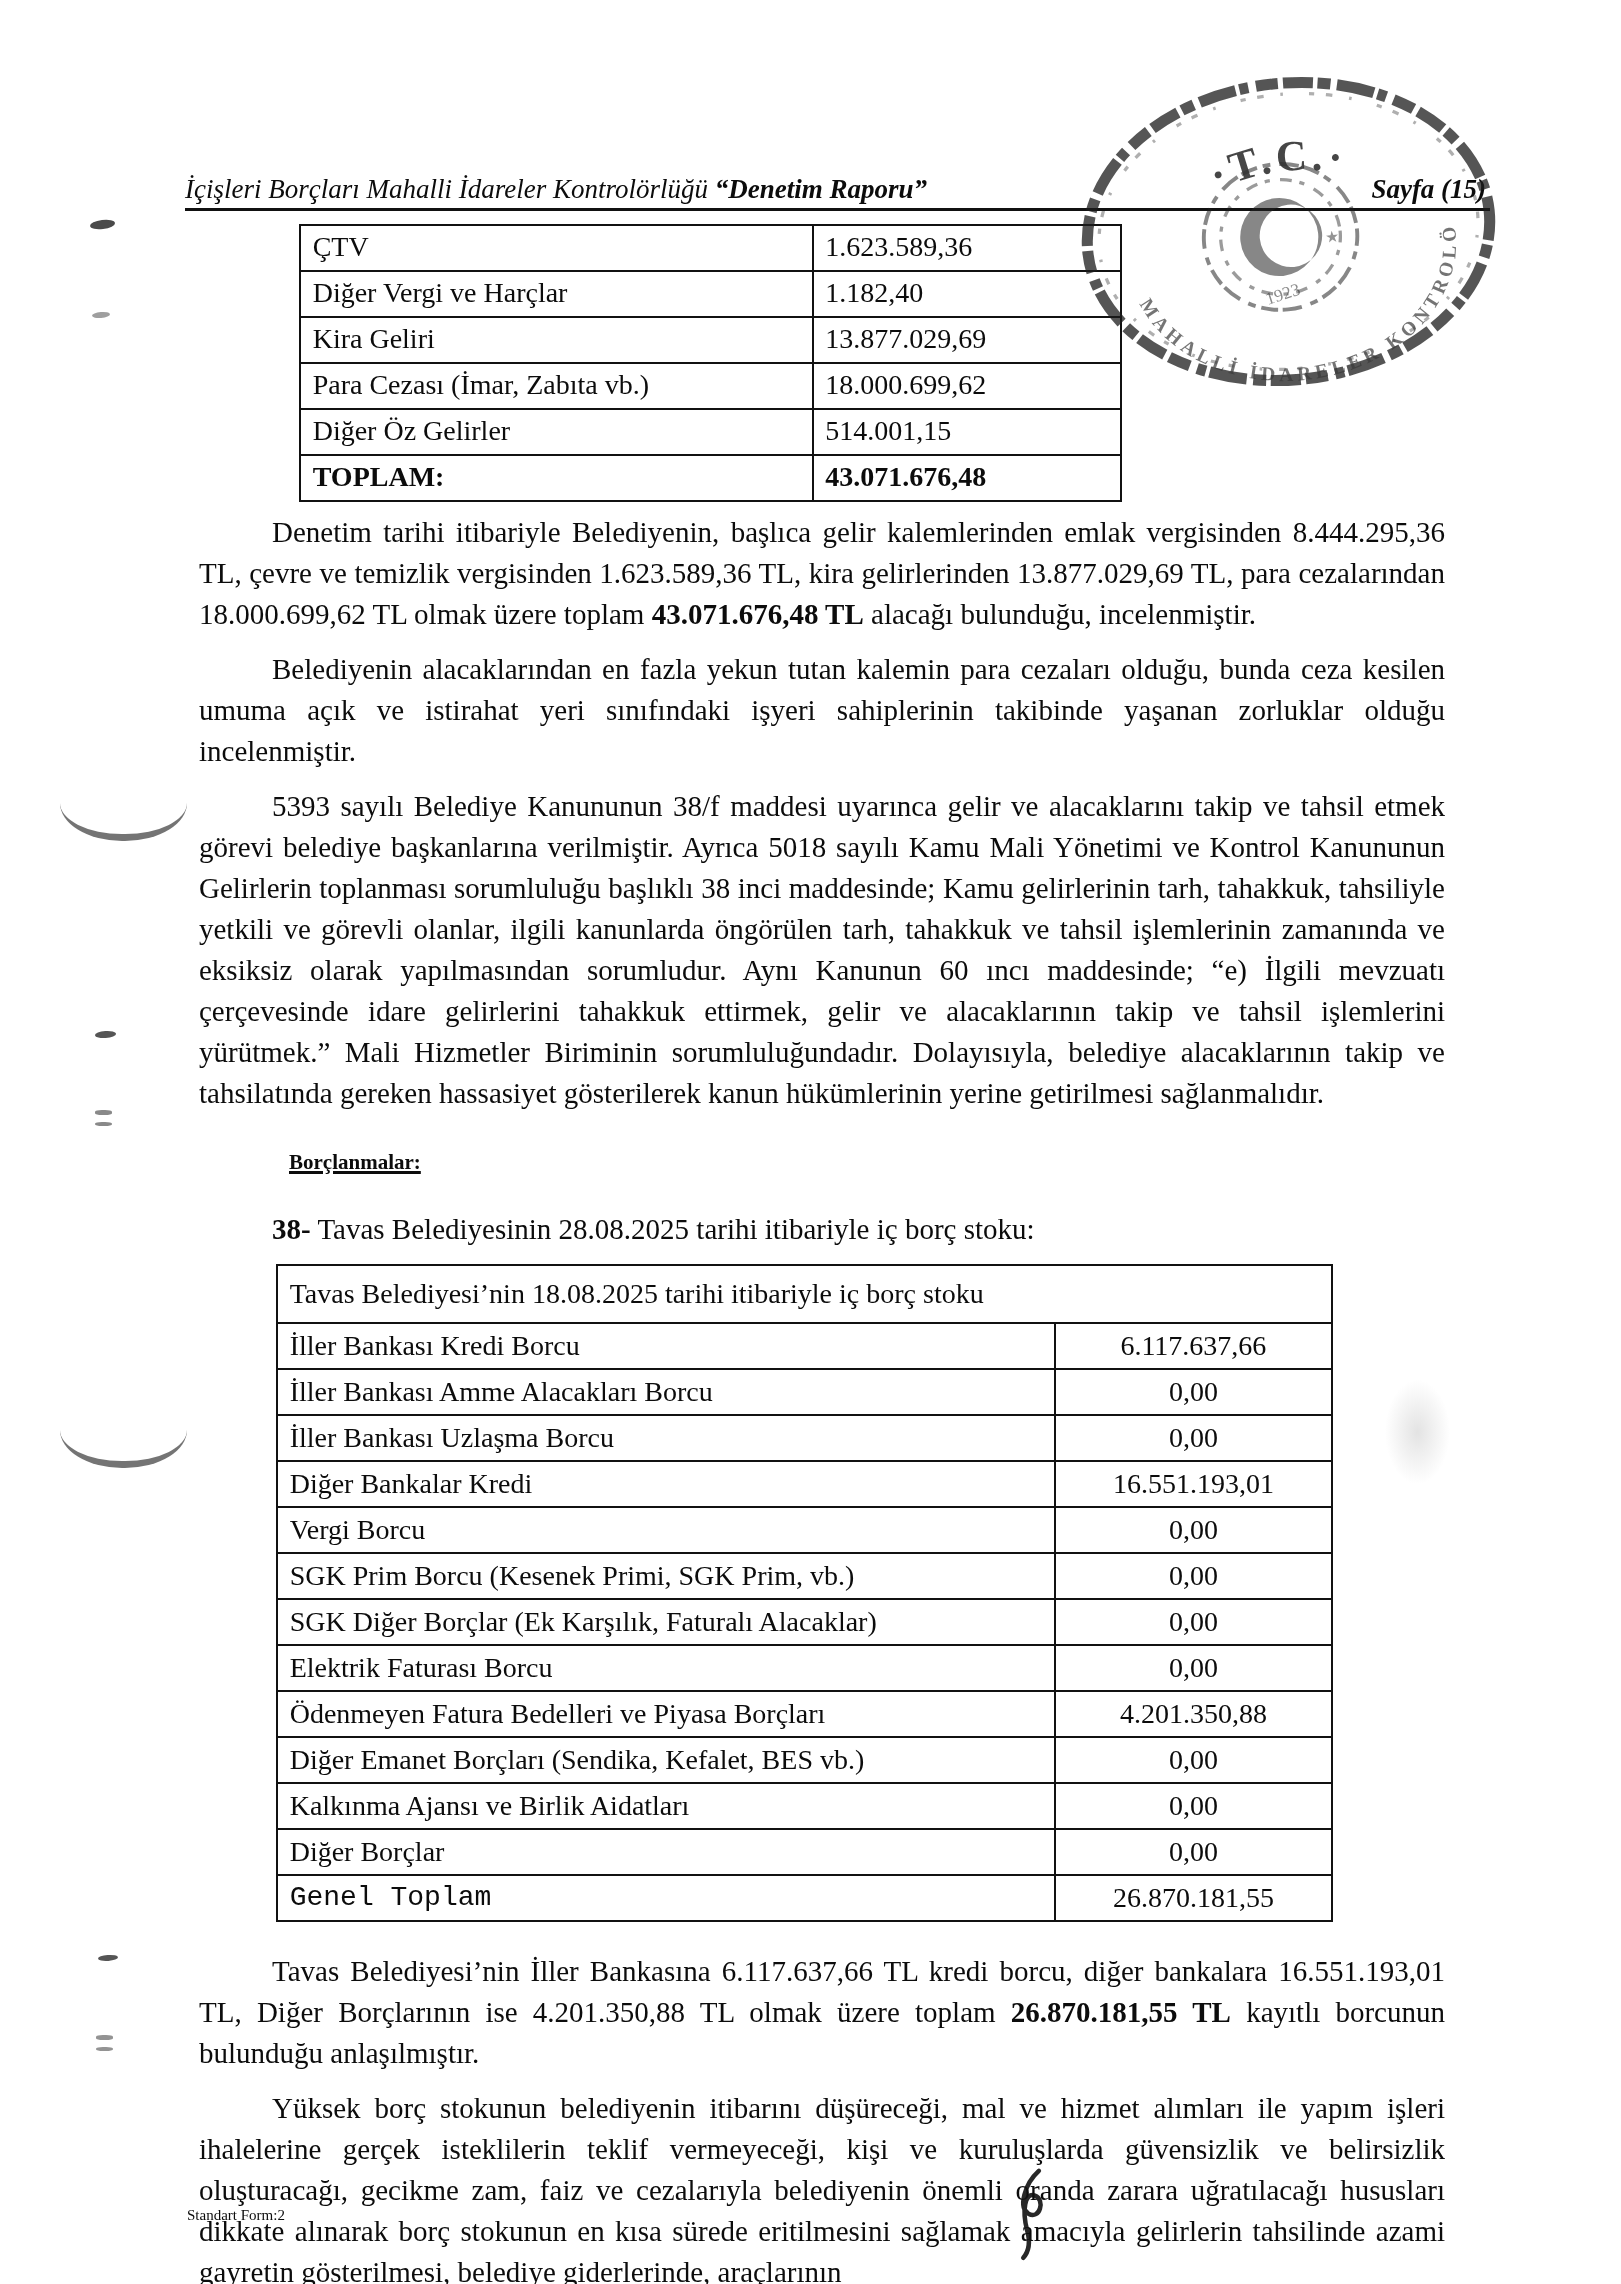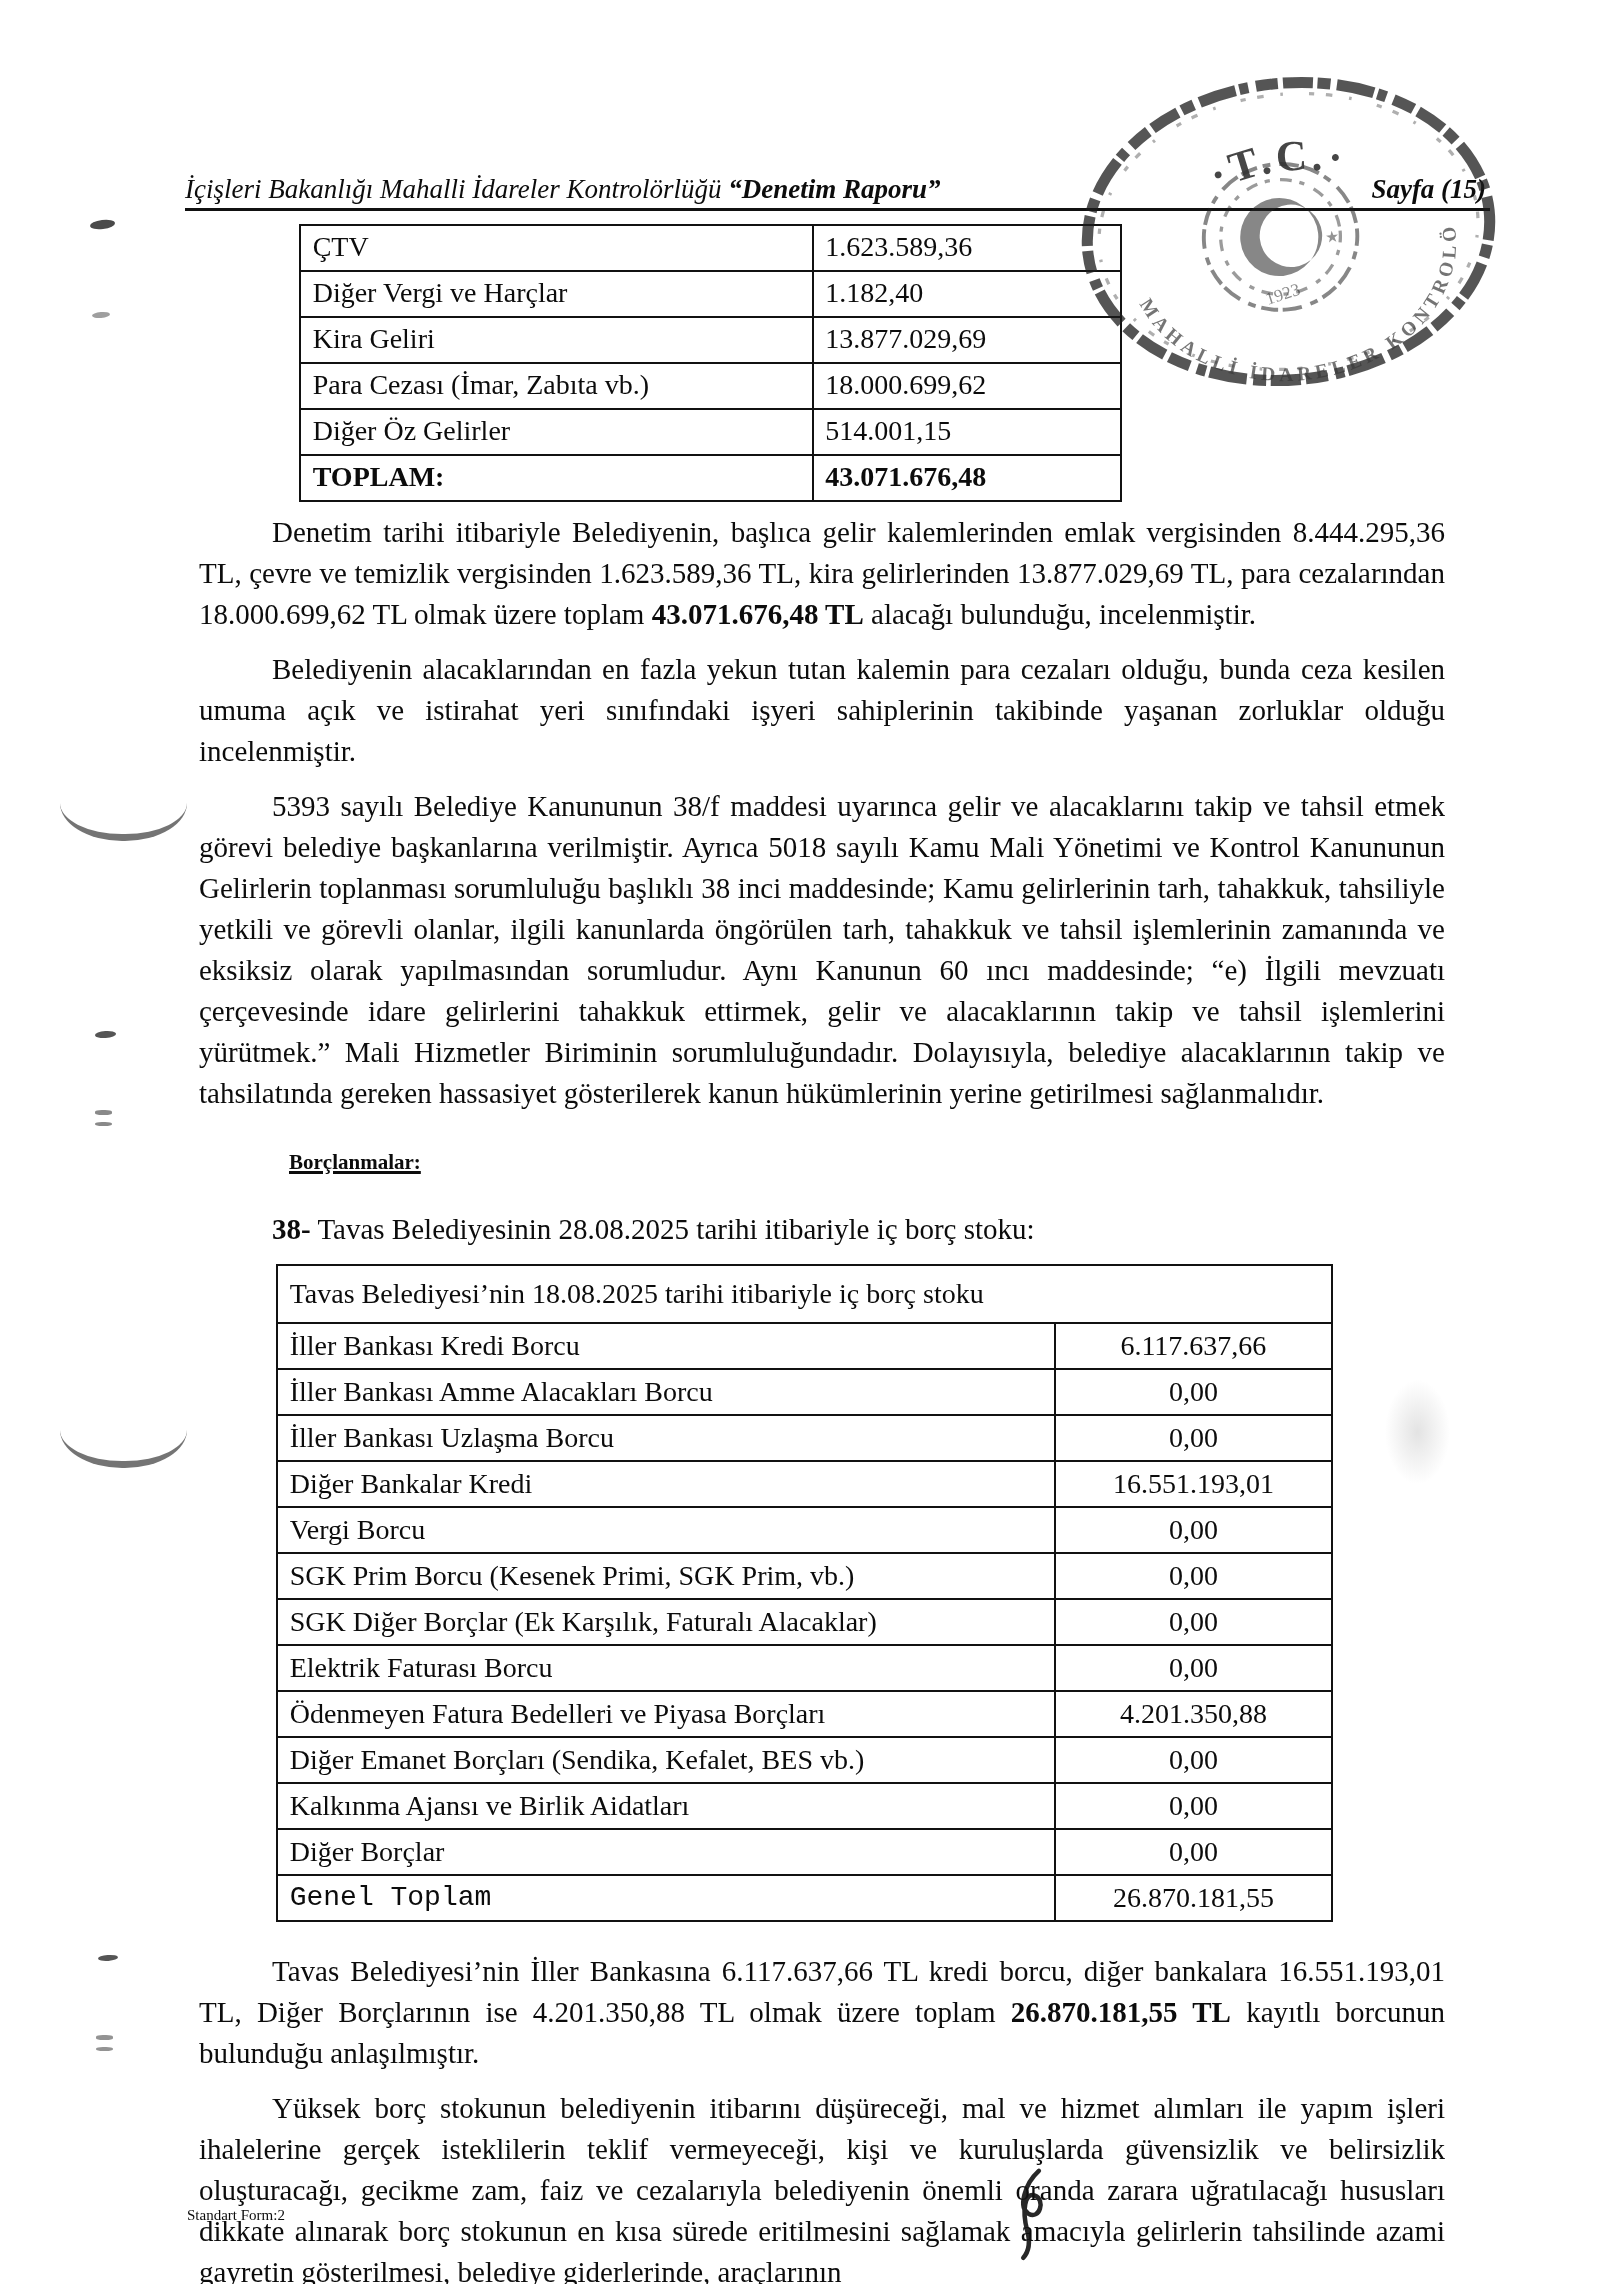--- a/index.html
+++ b/index.html
@@ -97,21 +97,21 @@
   <div class="mark mk7"></div>
   <div class="equal eq2">
       <span></span>
       <span></span>
     </div>
   <div class="smudge"></div>
 
   <div class="content">
 
     <div class="header">
-      <span><span>İçişleri Bakanlığı Mahalli İdareler Kontrolörlüğü </span><span class="emph">“Denetim Raporu”</span></span>
+      <span><span>İçişleri Borçları Mahalli İdareler Kontrolörlüğü </span><span class="emph">“Denetim Raporu”</span></span>
       <span class="page-label">Sayfa (15)</span>
     </div>
 
     <table class="t1">
       <tbody>
         <tr>
           <td class="lbl">ÇTV</td>
           <td class="val">1.623.589,36</td>
         </tr>
         <tr>

